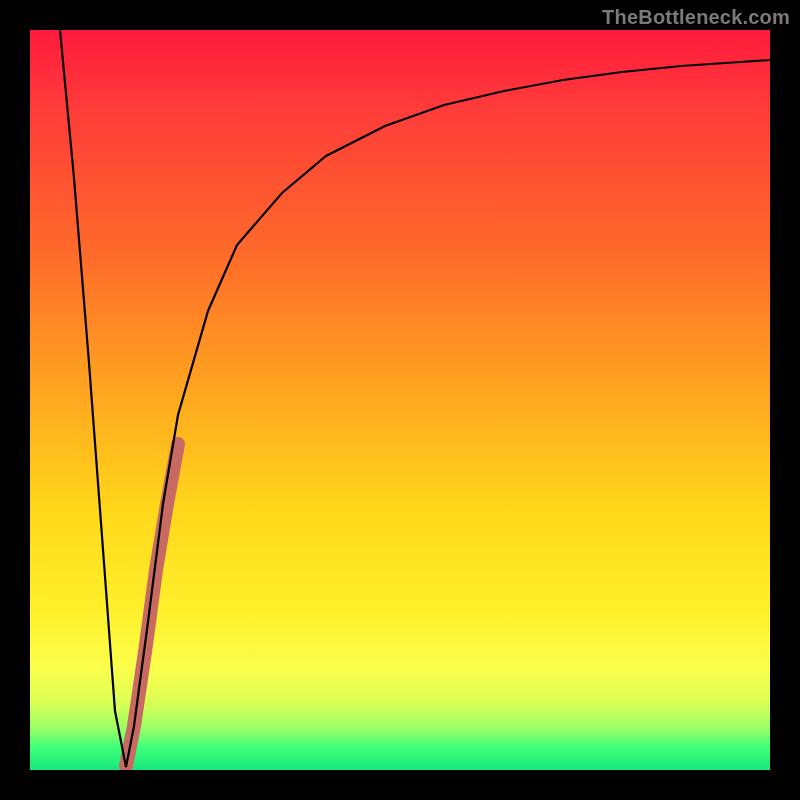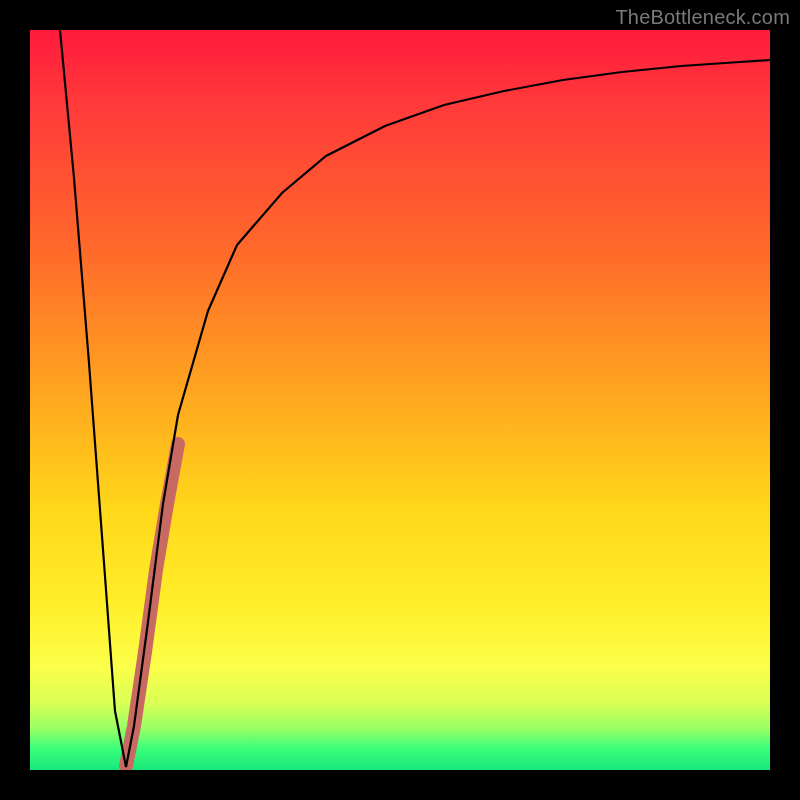--- a/index.html
+++ b/index.html
@@ -39,21 +39,21 @@
       #17e87a 100%
     );
   }
   .watermark {
     position: absolute;
     top: 6px;
     right: 10px;
     color: #7a7a7a;
     font-size: 20px;
     letter-spacing: 0.2px;
-    font-weight: 400;
+    font-weight: 700;
     user-select: none;
   }
   svg.curves {
     position: absolute;
     inset: 0;
     width: 100%;
     height: 100%;
   }
 </style>
 </head>

